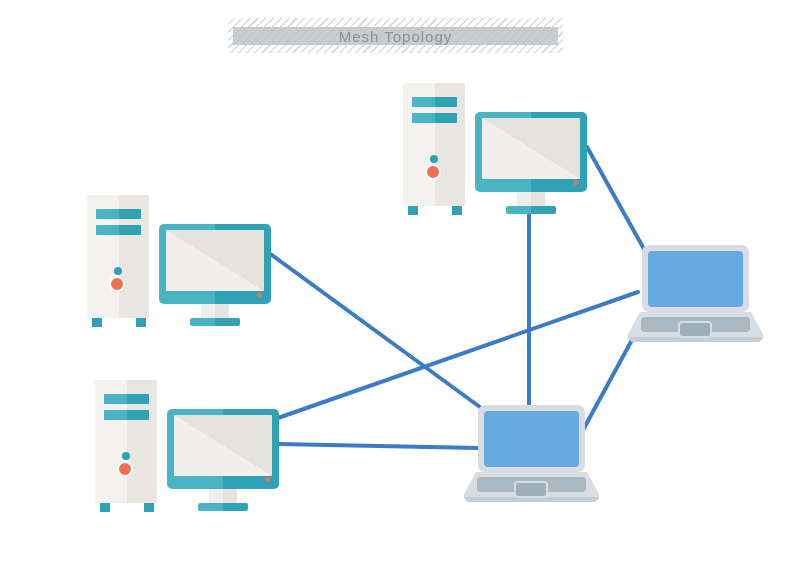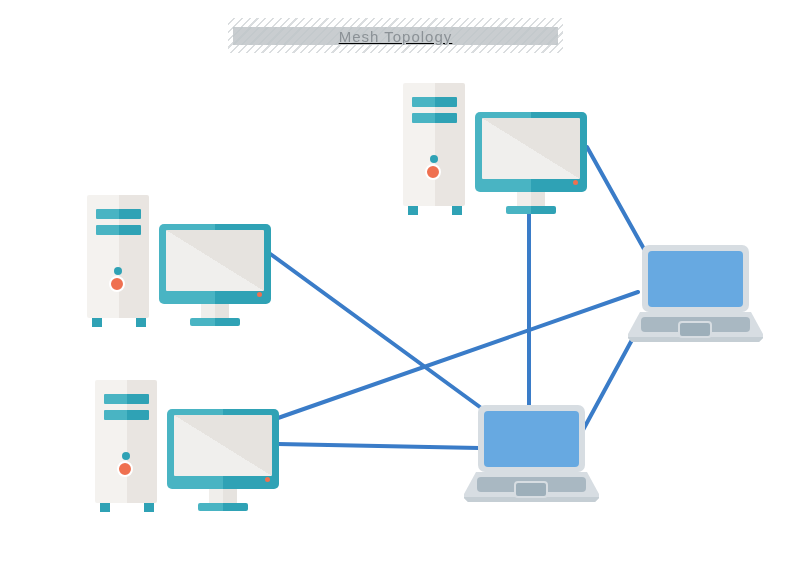--- a/index.html
+++ b/index.html
@@ -9,21 +9,21 @@
   }
   
   .banner{
     position:absolute;left:228px;top:18px;width:335px;height:35px;z-index:3;
     background:repeating-linear-gradient(135deg,#ffffff 0px,#ffffff 4px,#dadddf 4px,#dadddf 5.5px);
   }
   .banner-inner{
     position:absolute;left:5px;right:5px;top:9px;bottom:8px;
     background:repeating-linear-gradient(135deg,#c3c9cc 0px,#c3c9cc 1.5px,#c9cdd0 1.5px,#c9cdd0 6px);
     background-color:var(--banner-bg);
-    display:flex;align-items:center;justify-content:center;text-decoration:underline;
+    display:flex;align-items:center;justify-content:center;
   }
   .banner-title{
     color:var(--banner-text);font-size:15px;letter-spacing:1px;line-height:1;
   }
   
   #edges{position:absolute;left:0;top:0;z-index:1;}
   
   .node{position:absolute;z-index:2;}
   
   .tower{position:absolute;width:62px;height:132px;}

